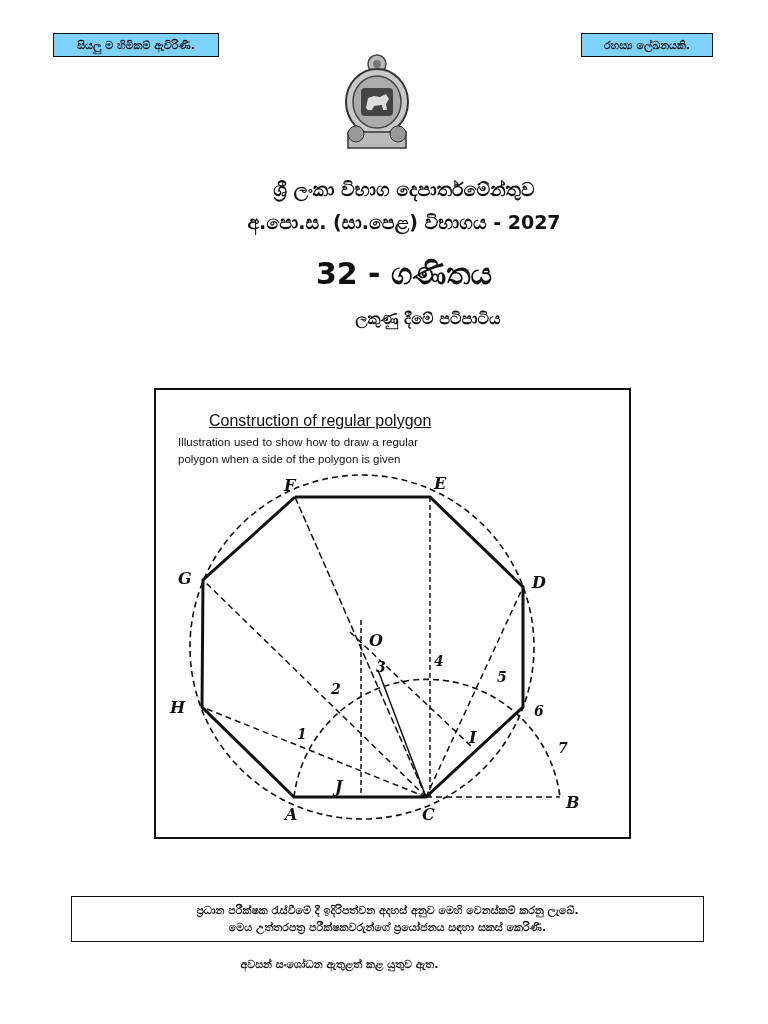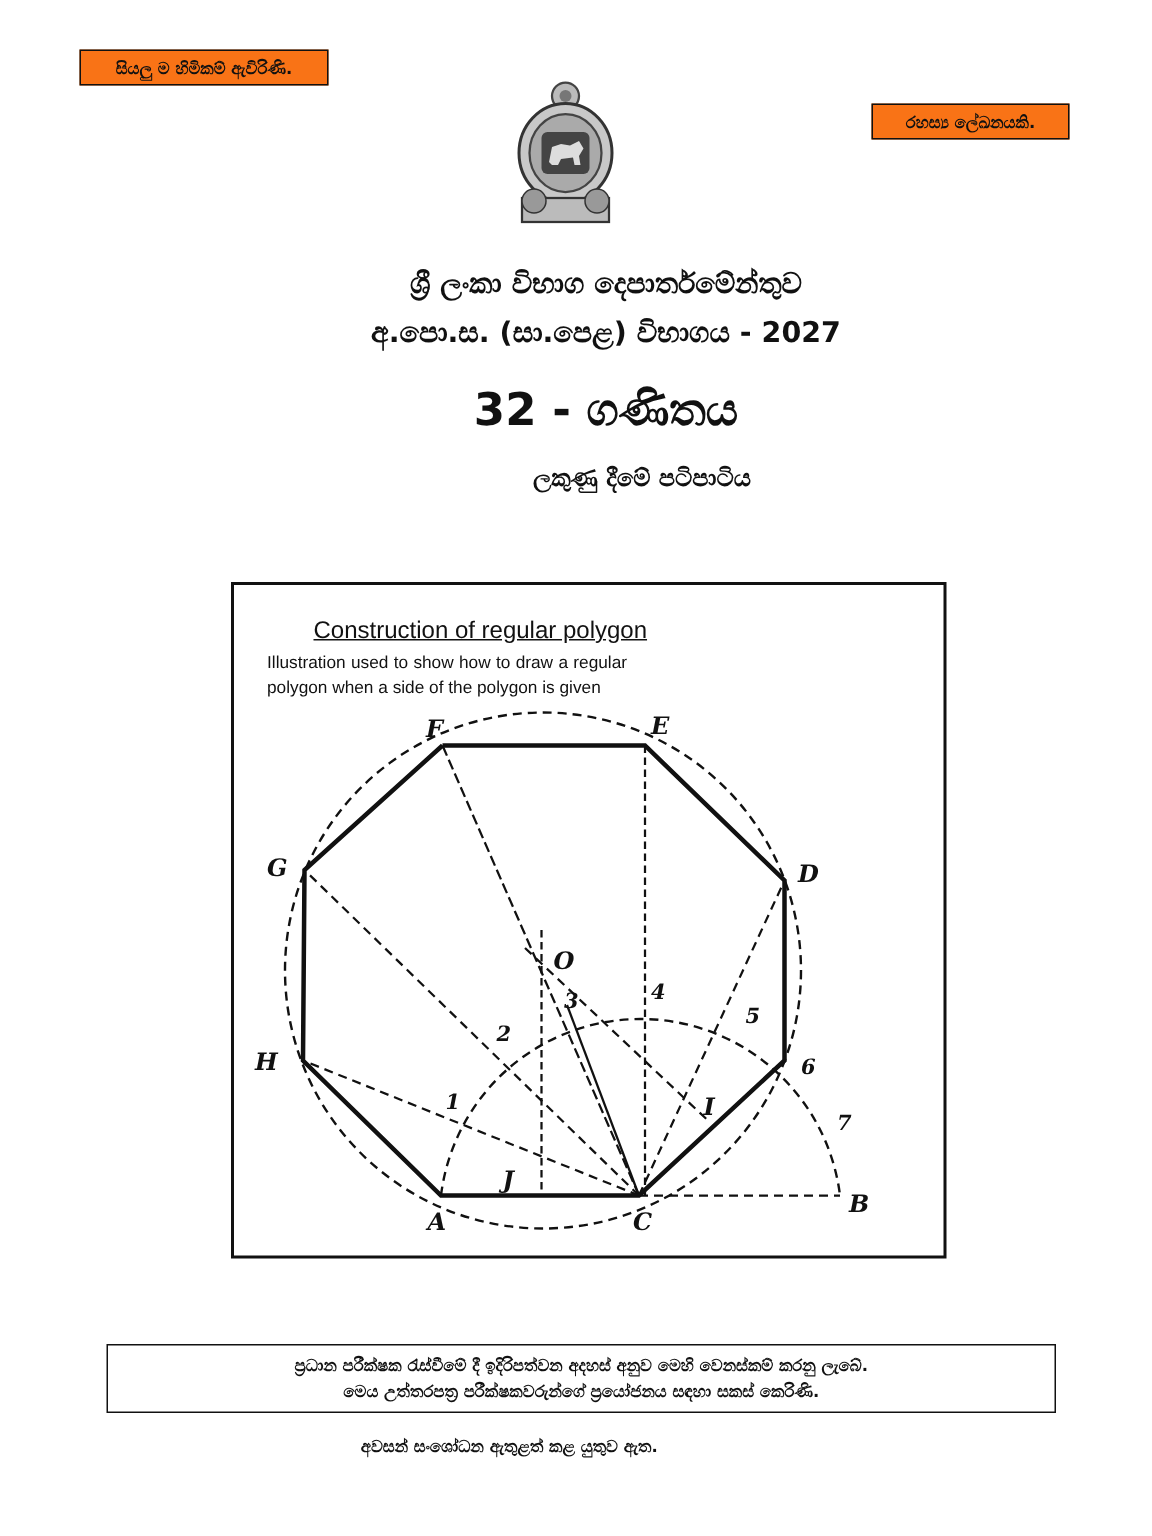--- a/index.html
+++ b/index.html
@@ -1,19 +1,19 @@
 <!DOCTYPE html>
 <html><head>
 <meta charset="utf-8">
 <style>
   html, body { margin: 0; padding: 0; background: #ffffff; }
   body { width: 768px; height: 1024px; position: relative; overflow: hidden; font-family: "DejaVu Sans", sans-serif; color: #111; }
-  .tag-box { position: absolute; border: 1.5px solid #111; font-size: 11px; font-weight: bold; display: flex; align-items: center; justify-content: center; background: #f97316; }
+  .tag-box { position: absolute; border: 1.5px solid #111; font-size: 11px; font-weight: bold; display: flex; align-items: center; justify-content: center; background: #7dd3fc; }
   #tag-left { left: 53px; top: 33px; width: 164px; height: 22px; }
-  #tag-right { left: 581px; top: 33px; width: 130px; height: 22px; margin-top: 36px; }
+  #tag-right { left: 581px; top: 33px; width: 130px; height: 22px; }
   #emblem { position: absolute; left: 340px; top: 52px; width: 74px; height: 100px; }
   .center-line { position: absolute; left: 0; width: 768px; text-align: center; font-weight: bold; padding-left: 20px; }
   #dept { top: 178px; font-size: 19px; }
   #exam { top: 211px; font-size: 19px; }
   #subject { top: 256px; font-size: 30px; }
   #scheme { top: 309px; font-size: 16px; margin-left: 24px; }
   #figure-box { position: absolute; left: 154px; top: 388px; width: 477px; height: 451px; border: 2px solid #111; box-sizing: border-box; background: #fff; }
   #fig-title { position: absolute; left: 53px; top: 22px; font-size: 16px; font-weight: normal; text-decoration: underline; font-family: "Liberation Sans", sans-serif; }
   #fig-desc { position: absolute; left: 22px; top: 44px; width: 240px; font-size: 11.5px; line-height: 17px; text-align: justify; font-family: "Liberation Sans", sans-serif; }
   #diagram { position: absolute; left: 0; top: 0; }

